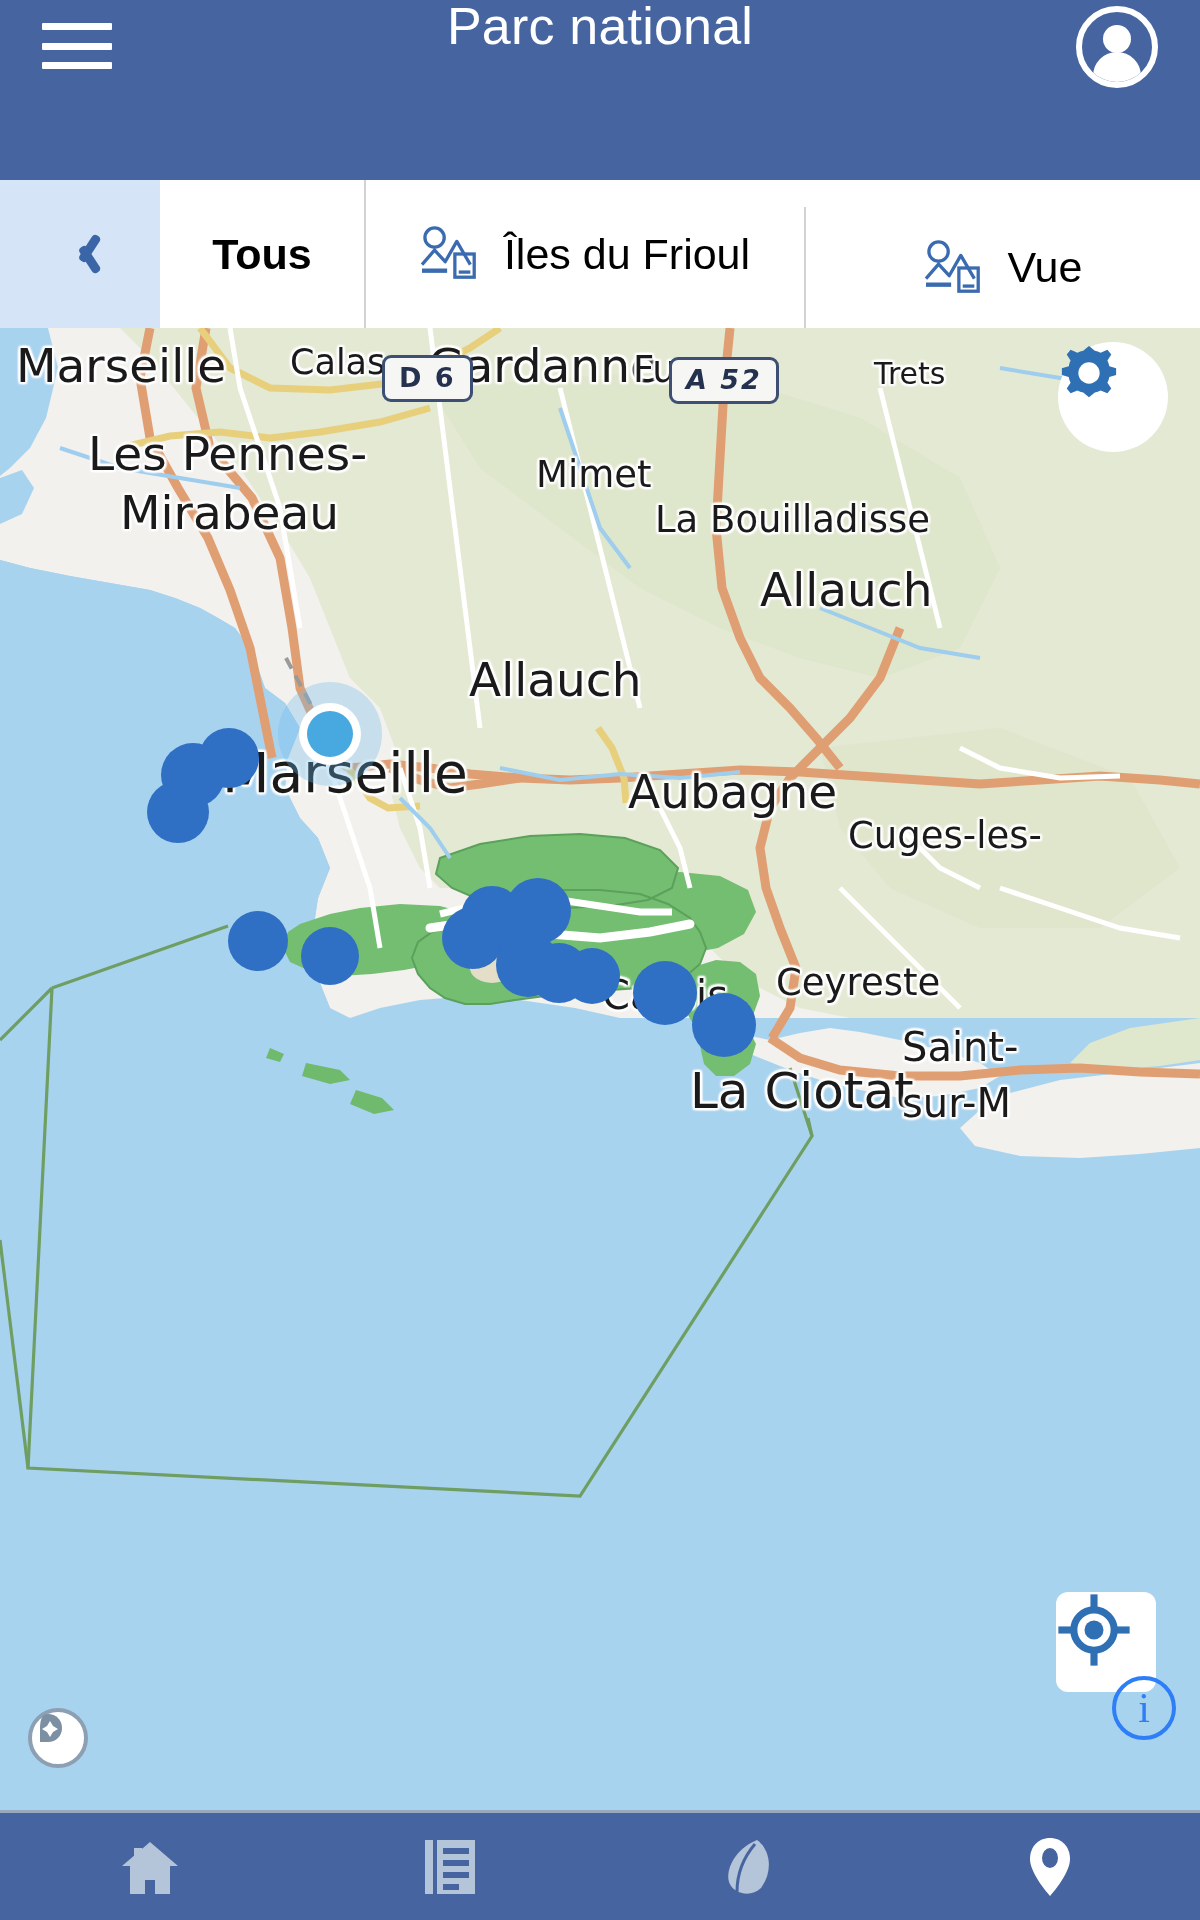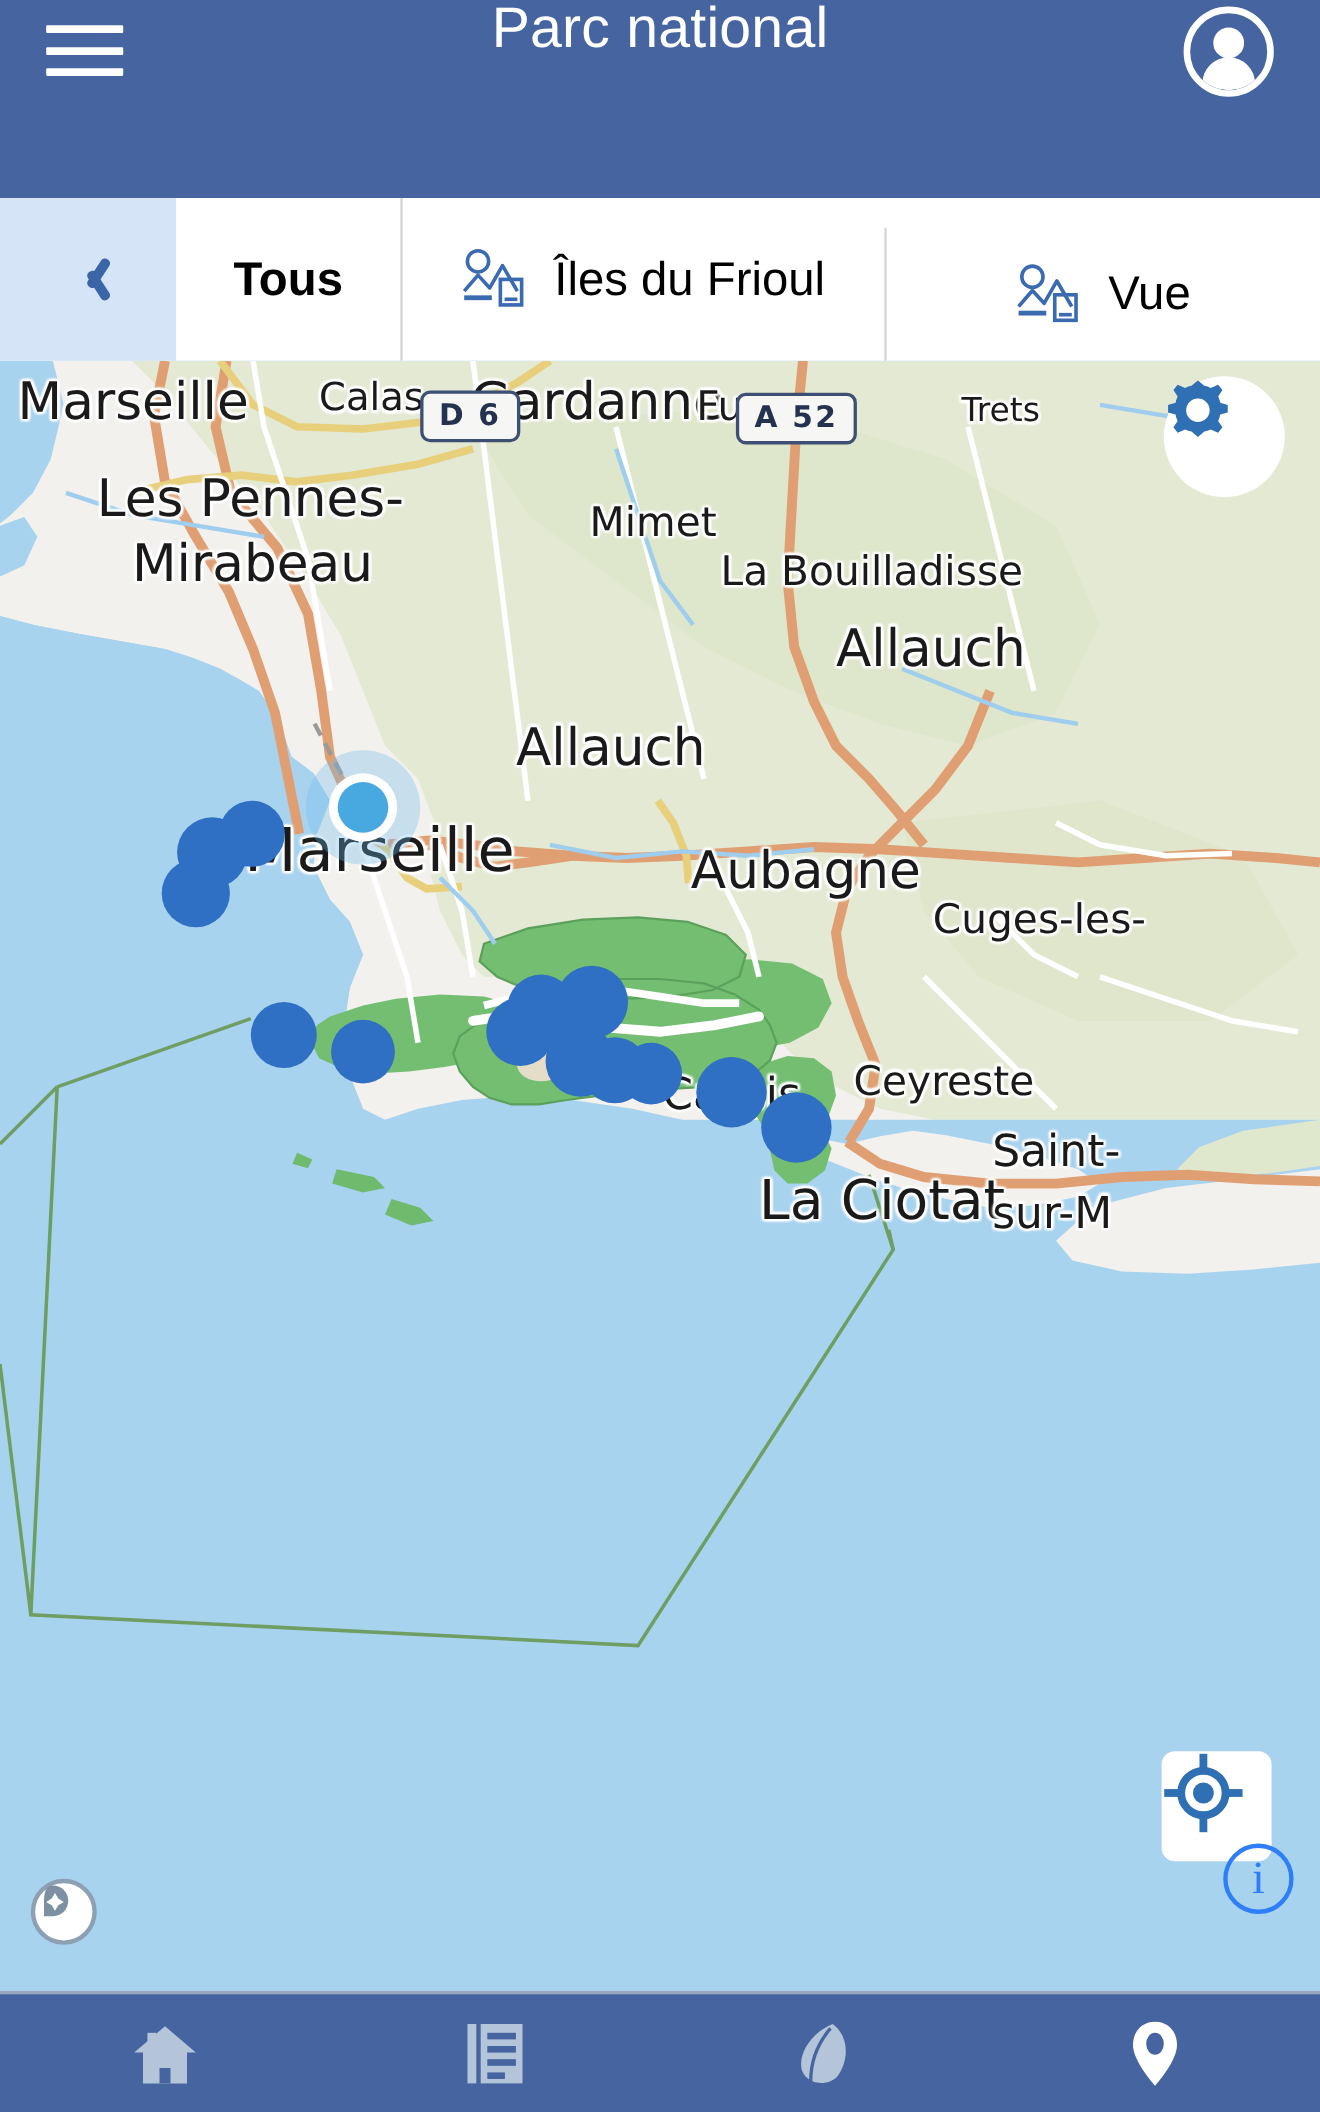--- a/index.html
+++ b/index.html
@@ -352,21 +352,21 @@
     <div class="map-label" style="left:222px; top:413px; font-size:55px;">Marseille</div>
     <div class="map-label" style="left:628px; top:436px; font-size:47px;">Aubagne</div>
     <div class="map-label" style="left:848px; top:486px; font-size:37px;">Cuges-les-</div>
     <div class="map-label" style="left:602px; top:644px; font-size:40px;">Cassis</div>
     <div class="map-label" style="left:776px; top:633px; font-size:37px;">Ceyreste</div>
     <div class="map-label" style="left:690px; top:734px; font-size:50px;">La Ciotat</div>
     <div class="map-label" style="left:902px; top:696px; font-size:40px;">Saint-</div>
     <div class="map-label" style="left:902px; top:752px; font-size:40px;">sur-M</div>
 
     <div class="shield" style="left:382px; top:27px;">D 6</div>
-    <div class="shield" style="left:669px; top:29px;">A 52</div>
+    <div class="shield" style="left:669px; top:29px;font-style:italic;">A 52</div>
 
     <div class="userdot-halo" style="left:330px; top:406px;"></div>
     <div class="userdot-ring" style="left:330px; top:406px;"></div>
     <div class="userdot" style="left:330px; top:406px;"></div>
 
     <div class="poi" style="left:229px; top:430px; width:60px;  height:60px;"></div>
     <div class="poi" style="left:193px; top:447px; width:64px;  height:64px;"></div>
     <div class="poi" style="left:178px; top:484px; width:62px;  height:62px;"></div>
     <div class="poi" style="left:258px; top:613px; width:60px;  height:60px;"></div>
     <div class="poi" style="left:330px; top:628px; width:58px;  height:58px;"></div>

